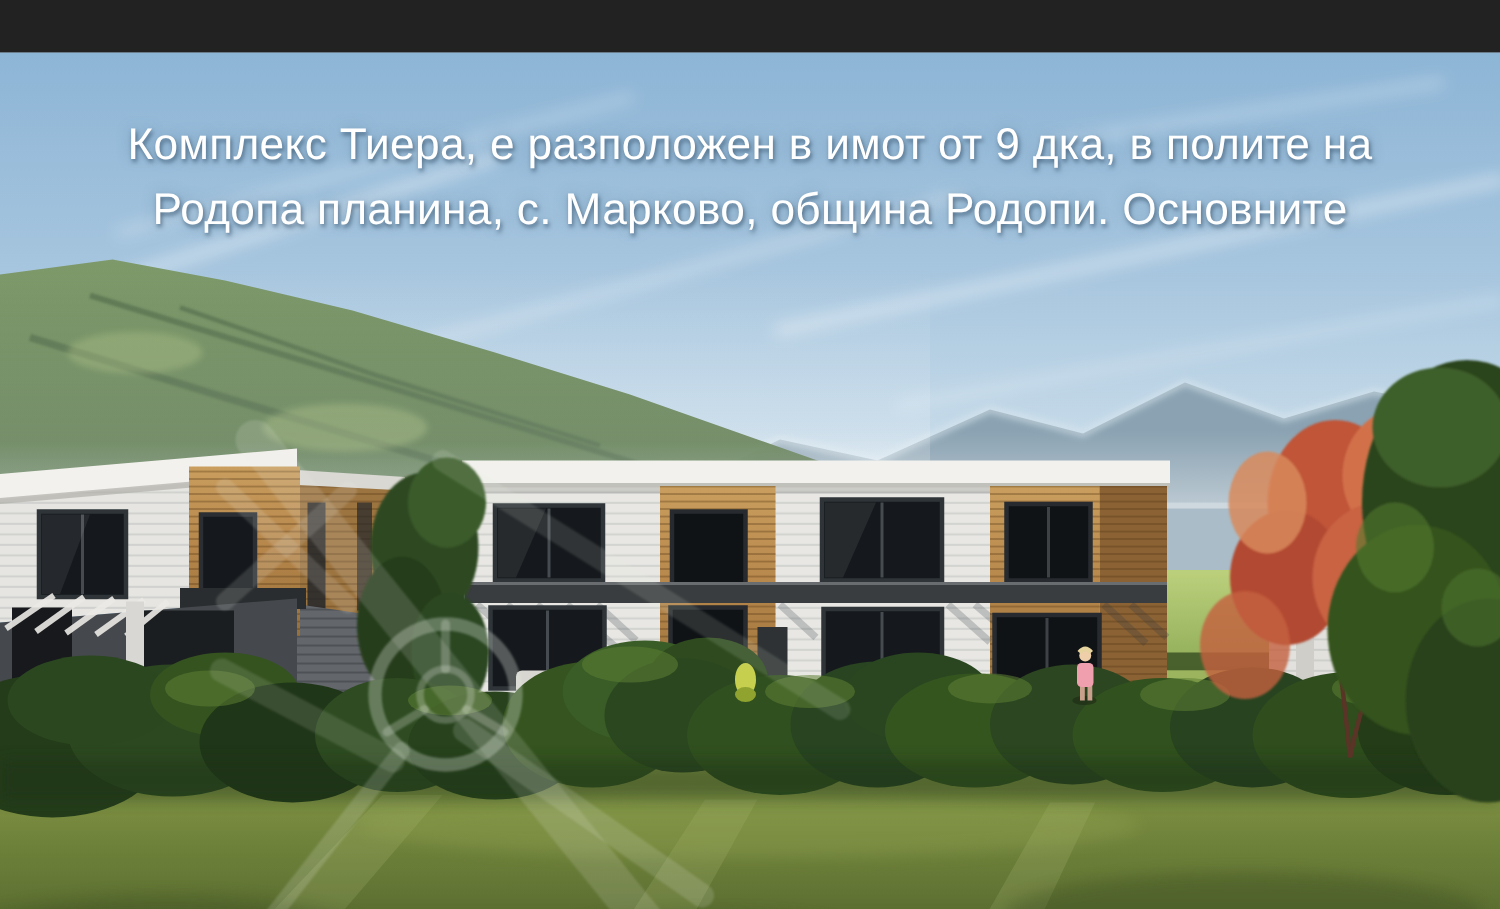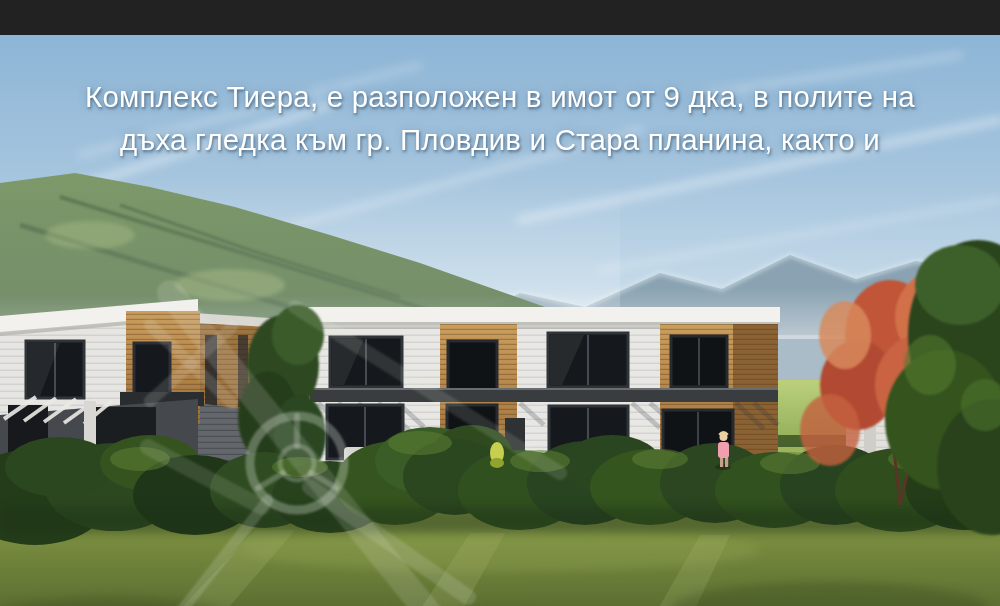--- a/index.html
+++ b/index.html
@@ -325,16 +325,16 @@
     <line x1="310" y1="452" x2="468" y2="562" stroke-width="16" opacity="0.16"></line>
     <line x1="268" y1="465" x2="172" y2="588" stroke-width="11" opacity="0.18"></line>
     <line x1="148" y1="412" x2="262" y2="472" stroke-width="16" opacity="0.13"></line>
     <line x1="150" y1="290" x2="232" y2="368" stroke-width="12" opacity="0.15"></line>
     <line x1="232" y1="292" x2="150" y2="366" stroke-width="12" opacity="0.15"></line>
   </g>
 </svg>
 
 <div class="overlay-text">
   <p>Комплекс Тиера, е разположен в имот от 9 дка, в полите на</p>
-  <p>дъха гледка към гр. Пловдив и Стара планина, както и</p>
+  <p>Родопа планина, с. Марково, община Родопи. Основните</p>
 </div>
 
 </div>
 
 </body></html>

